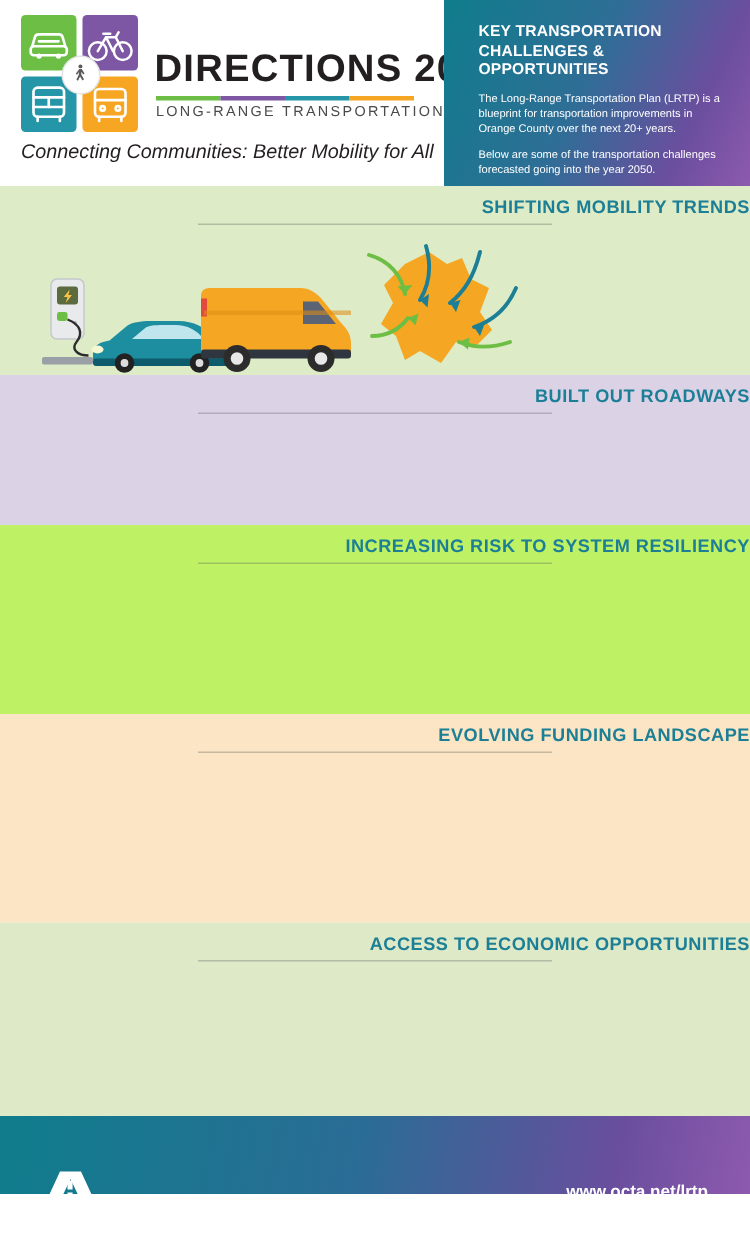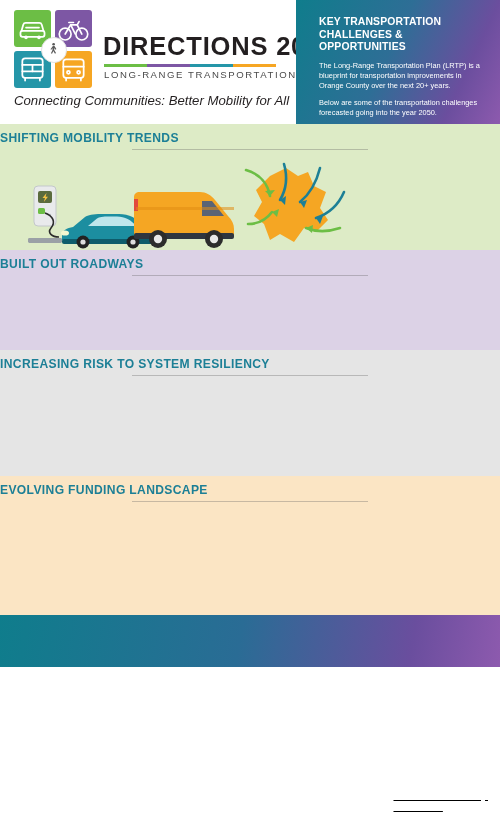--- a/index.html
+++ b/index.html
@@ -54,27 +54,27 @@
   .kh {
     color:#ffffff; font-size:10.4px; font-weight:bold; line-height:12.6px;
     letter-spacing:0.15px; margin-bottom:7px;
   }
   .kp { color:#ffffff; font-size:7.4px; line-height:10px; margin-bottom:7px; }
 
   
   .section { position:relative; width:500px; overflow:hidden; }
   .s1 { height:126px; background:#DDEBC6; }
   .s2 { height:100px; background:#DCD2E6; }
-  .s3 { height:126px; background:#e5e5e5; }
+  .s3 { height:126px; background:#bef264; }
   .s4 { height:139px; background:#FBE5C4;padding-left:44px; }
   .s5 { height:129px; background:#DEE9C8; }
 
   .sec-title {
     position:absolute; top:7px; left:0; width:100%;
-    text-align:left; font-size:12.1px; font-weight:bold;
+    text-align:right; font-size:12.1px; font-weight:bold;
     color:#1C7F96; letter-spacing:0.35px;
   }
   .sec-rule {
     position:absolute; top:25px; left:50%; transform:translateX(-50%);
     width:236px; height:1px; background:rgba(90,90,90,0.32);
   }
 
   
   .art { position:absolute; inset:0; pointer-events:none; }
   .art svg { position:absolute; display:block; }
@@ -84,21 +84,21 @@
     position:relative; width:500px; height:52px;
     background:linear-gradient(100deg,#0F7D8C 0%, #2A6C95 48%, #6A4E9E 82%, #8D5AAE 100%);
   }
   .octa-logo { position:absolute; left:24px; top:780px; width:58px; height:40px; }
   .octa-mark { width:46px; height:27px; }
   .octa-word {
     color:#ffffff; font-size:10px; font-weight:bold;
     letter-spacing:1.6px; margin-top:1px; margin-left:1px;
   }
   .foot-url {
-    position:absolute; right:12px; top:789px; text-decoration:underline;
+    position:absolute; right:28px; top:789px; 
   }
   .foot-url .u { color:#ffffff; font-size:11.4px; font-weight:bold; }
   .foot-url .d { color:#ffffff; font-size:7.6px; font-weight:bold; margin-top:2px; }
 </style>
 </head>
 <body>
 
 <div class="page">
 
   <div class="header">
@@ -278,20 +278,32 @@
       
       
       
       
       
       
     </div>
 
   </div>
 
+  <div class="section s5">
+    <div class="sec-title">ACCESS TO ECONOMIC OPPORTUNITIES</div>
+    <div class="sec-rule"></div>
+
+    <div class="art">
+      
+      
+      
+      
+    </div>
+
+  </div>
 
   <div class="footer"></div>
 
   <div class="octa-logo">
     <svg class="octa-mark" viewBox="0 0 46 27">
       <polygon points="4,27 16,1 30,1 42,27 33,27 23,6 13,27" fill="#ffffff"></polygon>
       <rect x="21" y="7" width="3.4" height="6" fill="#ffffff"></rect>
       <rect x="21" y="15" width="3.4" height="6" fill="#ffffff"></rect>
       <rect x="21" y="23" width="3.4" height="4" fill="#ffffff"></rect>
     </svg>

